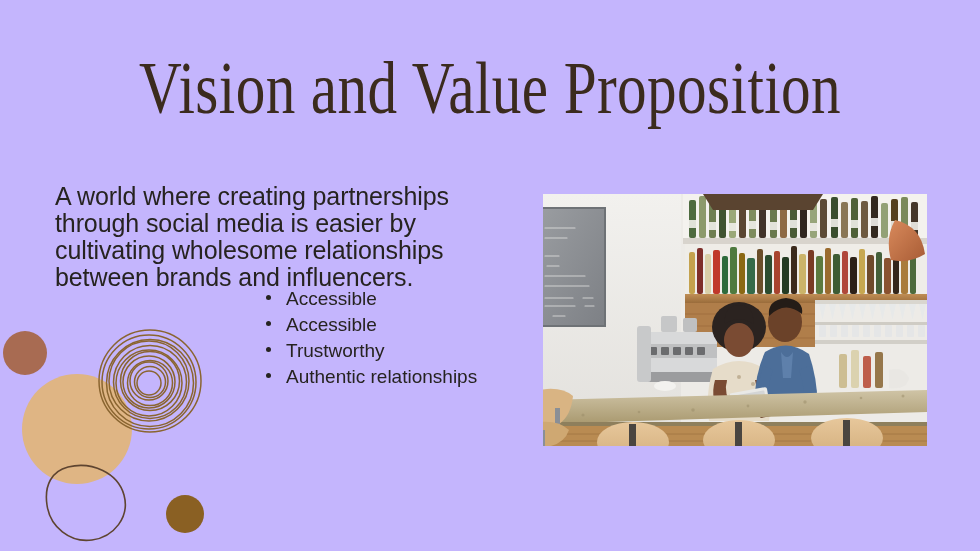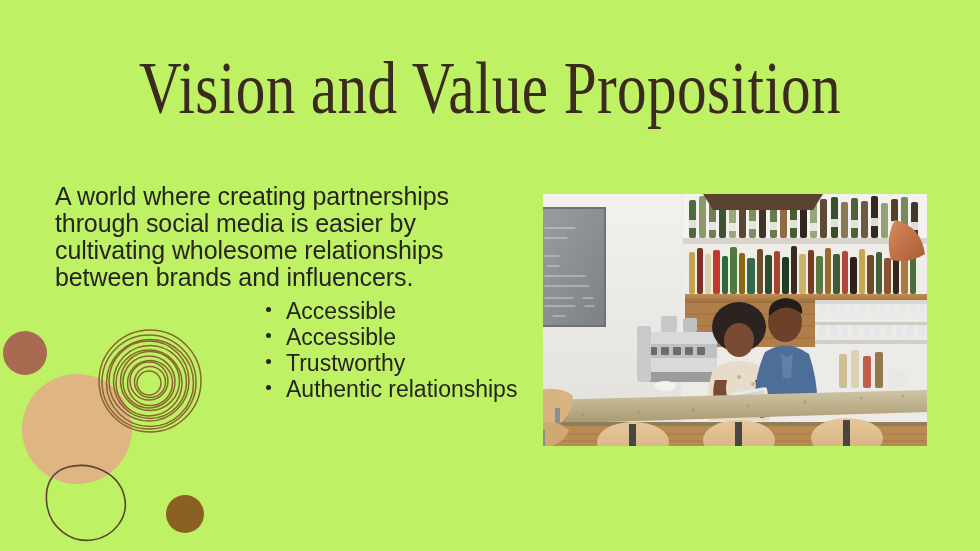--- a/index.html
+++ b/index.html
@@ -6,21 +6,21 @@
   html,body { width:980px; height:551px; }
   body {
     background:#FDFBF6;
     font-family:"Liberation Sans", sans-serif;
     overflow:hidden;
     position:relative;
   }
 
   #slide {
     position:absolute; inset:0;
-    background:#bef264;
+    background:#c4b5fd;
     overflow:hidden;
   }
 
   
   #title {
     position:absolute;
     left:0; right:0; top:48px;
     text-align:center;
     font-family:"Liberation Serif", "DejaVu Serif", serif;
     font-size:74px;
@@ -41,23 +41,23 @@
     font-size:25px;
     line-height:27px;
     color:#262320;
     font-weight:400;
     letter-spacing:-0.1px;
   }
 
   
   #values {
     position:absolute;
-    left:262px; top:298px;
+    left:262px; top:286px;
     list-style:none;
-    font-size:23px;
+    font-size:19px;
     line-height:26px;
     color:#262320;
   }
   #values li {
     position:relative;
     padding-left:24px;
     margin-bottom:0px;
     white-space:nowrap;
   }
   #values li .bullet {

